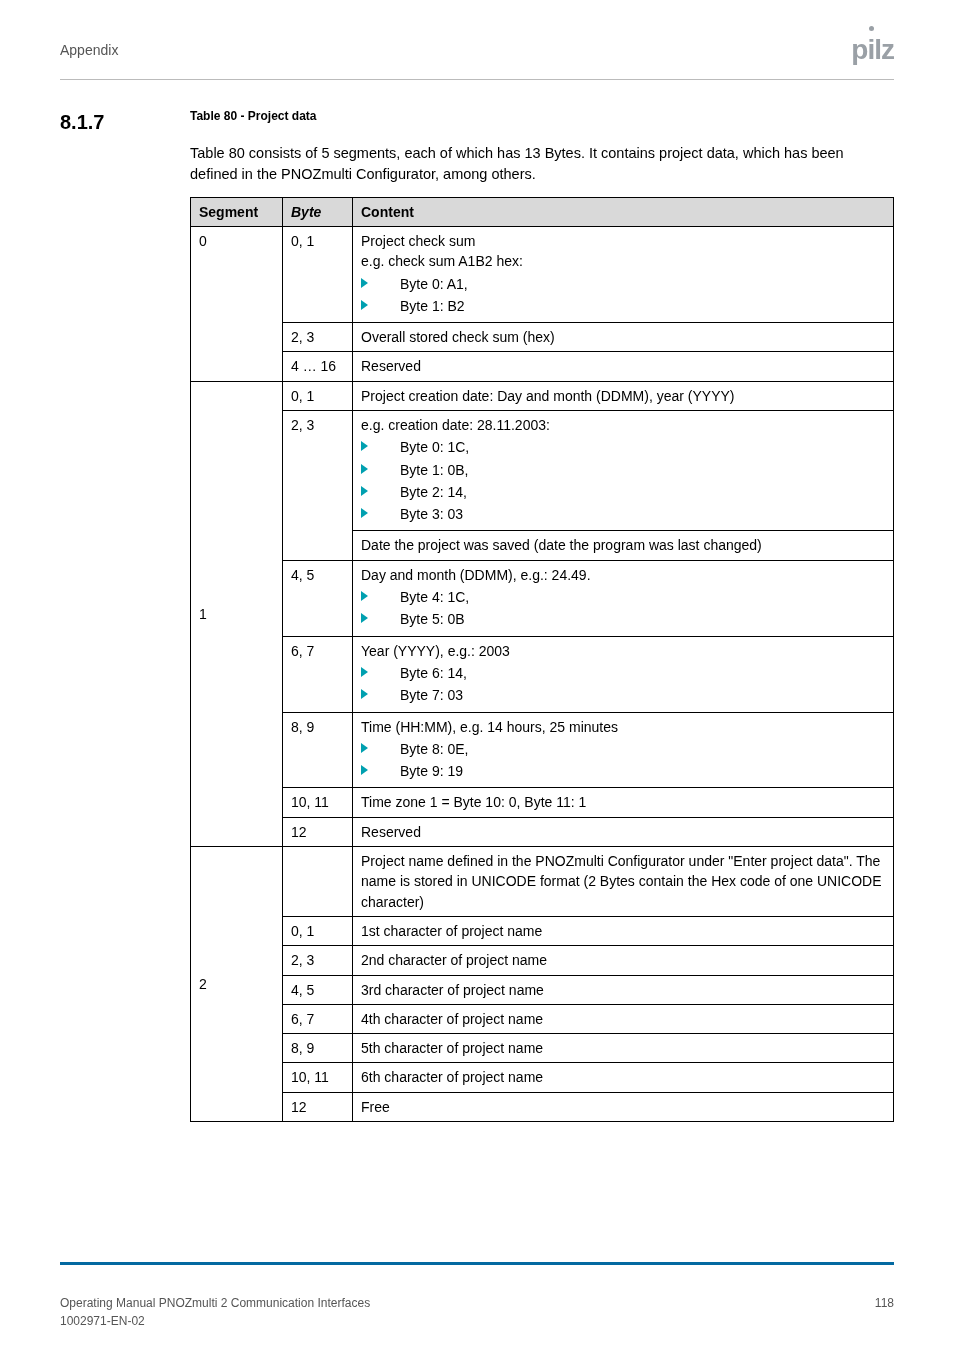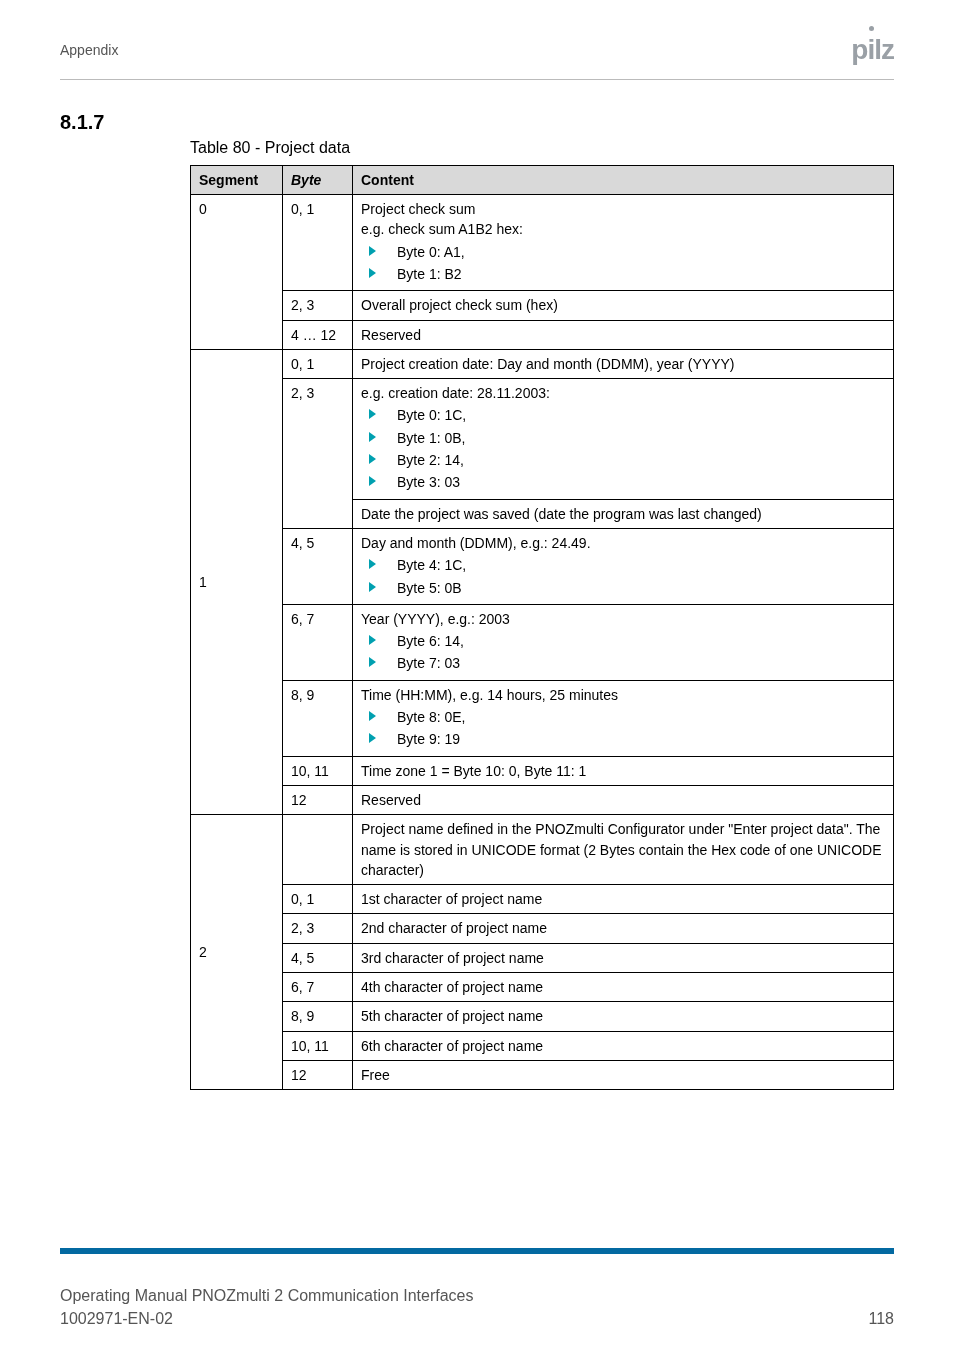--- a/index.html
+++ b/index.html
@@ -71,23 +71,22 @@
     display: flex;
     gap: 40px;
     margin-bottom: 6px;
   }
   .section-num {
     width: 90px;
     font-weight: 700;
     font-size: 20px;
   }
   .section-title {
-    font-weight: 400;
-    font-size: 16px;
-    margin-top: 28px;
+    font-weight: 700;
+    font-size: 12px;
   }
   .section-intro {
     margin-left: 130px;
     margin-bottom: 12px;
     font-size: 14.5px;
   }
   table.data {
     border-collapse: collapse;
     width: 100%;
     margin-left: 130px;
@@ -103,60 +102,60 @@
   }
   table.data th {
     background: var(--header-bg);
     font-weight: 700;
   }
   table.data th.c0 { width: 92px; }
   table.data th.c1 { width: 70px; font-style: italic; }
   .bullet-line {
     display: flex;
     align-items: flex-start;
-    gap: 21px;
-    margin: 2px 0 2px 8px;
+    gap: 32px;
+    margin: 2px 0 2px 0;
   }
   .bullet-icon {
     width: 0;
     height: 0;
     margin-top: 4px;
     border-top: 5px solid transparent;
     border-bottom: 5px solid transparent;
     border-left: 7px solid var(--accent);
     flex: 0 0 auto;
   }
   .cellblock { }
   .footer {
     margin-top: auto;
     padding-top: 30px;
     display: flex;
     justify-content: space-between;
-    align-items: flex-end;
-    border-top: 6px solid #0369a1;
-    font-size: 16px;
+    border-top: 3px solid #0369a1;
+    font-size: 12px;
     color: var(--muted);
   }
   .footer .left span { display: block; }
 </style>
 </head>
 <body>
 
 <div class="page">
 
   <div class="top-row">
     <div class="left">Appendix</div>
     <div class="logo">p<span class="dot">i</span>lz</div>
   </div>
   <hr class="hr-top">
 
   <div class="section-row">
     <div class="section-num">8.1.7</div>
     <div class="section-title">Table 80 - Project data</div>
   </div>
+  <div class="section-intro">Table 80 consists of 5 segments, each of which has 13 Bytes. It contains project data, which has been defined in the PNOZmulti Configurator, among others.</div>
 
   <table class="data">
     <thead>
       <tr>
         <th class="c0">Segment</th>
         <th class="c1">Byte</th>
         <th class="c2">Content</th>
       </tr>
     </thead>
     <tbody>
@@ -174,24 +173,24 @@
               </div>
             <div class="bullet-line">
                 <span class="bullet-icon"></span>
                 <span>Byte 1: B2</span>
               </div>
           </div>
         </td>
       </tr>
       <tr>
         <td>2, 3</td>
-        <td>Overall project check sum (hex)</td>
-      </tr>
-      <tr>
-        <td>4 … 12</td>
+        <td>Overall stored check sum (hex)</td>
+      </tr>
+      <tr>
+        <td>4 … 16</td>
         <td>Reserved</td>
       </tr>
 
       <tr>
         <td rowspan="8" style="vertical-align:middle;">1</td>
         <td>0, 1</td>
         <td>Project creation date: Day and month (DDMM), year (YYYY)</td>
       </tr>
       <tr>
         <td rowspan="2">2, 3</td>

